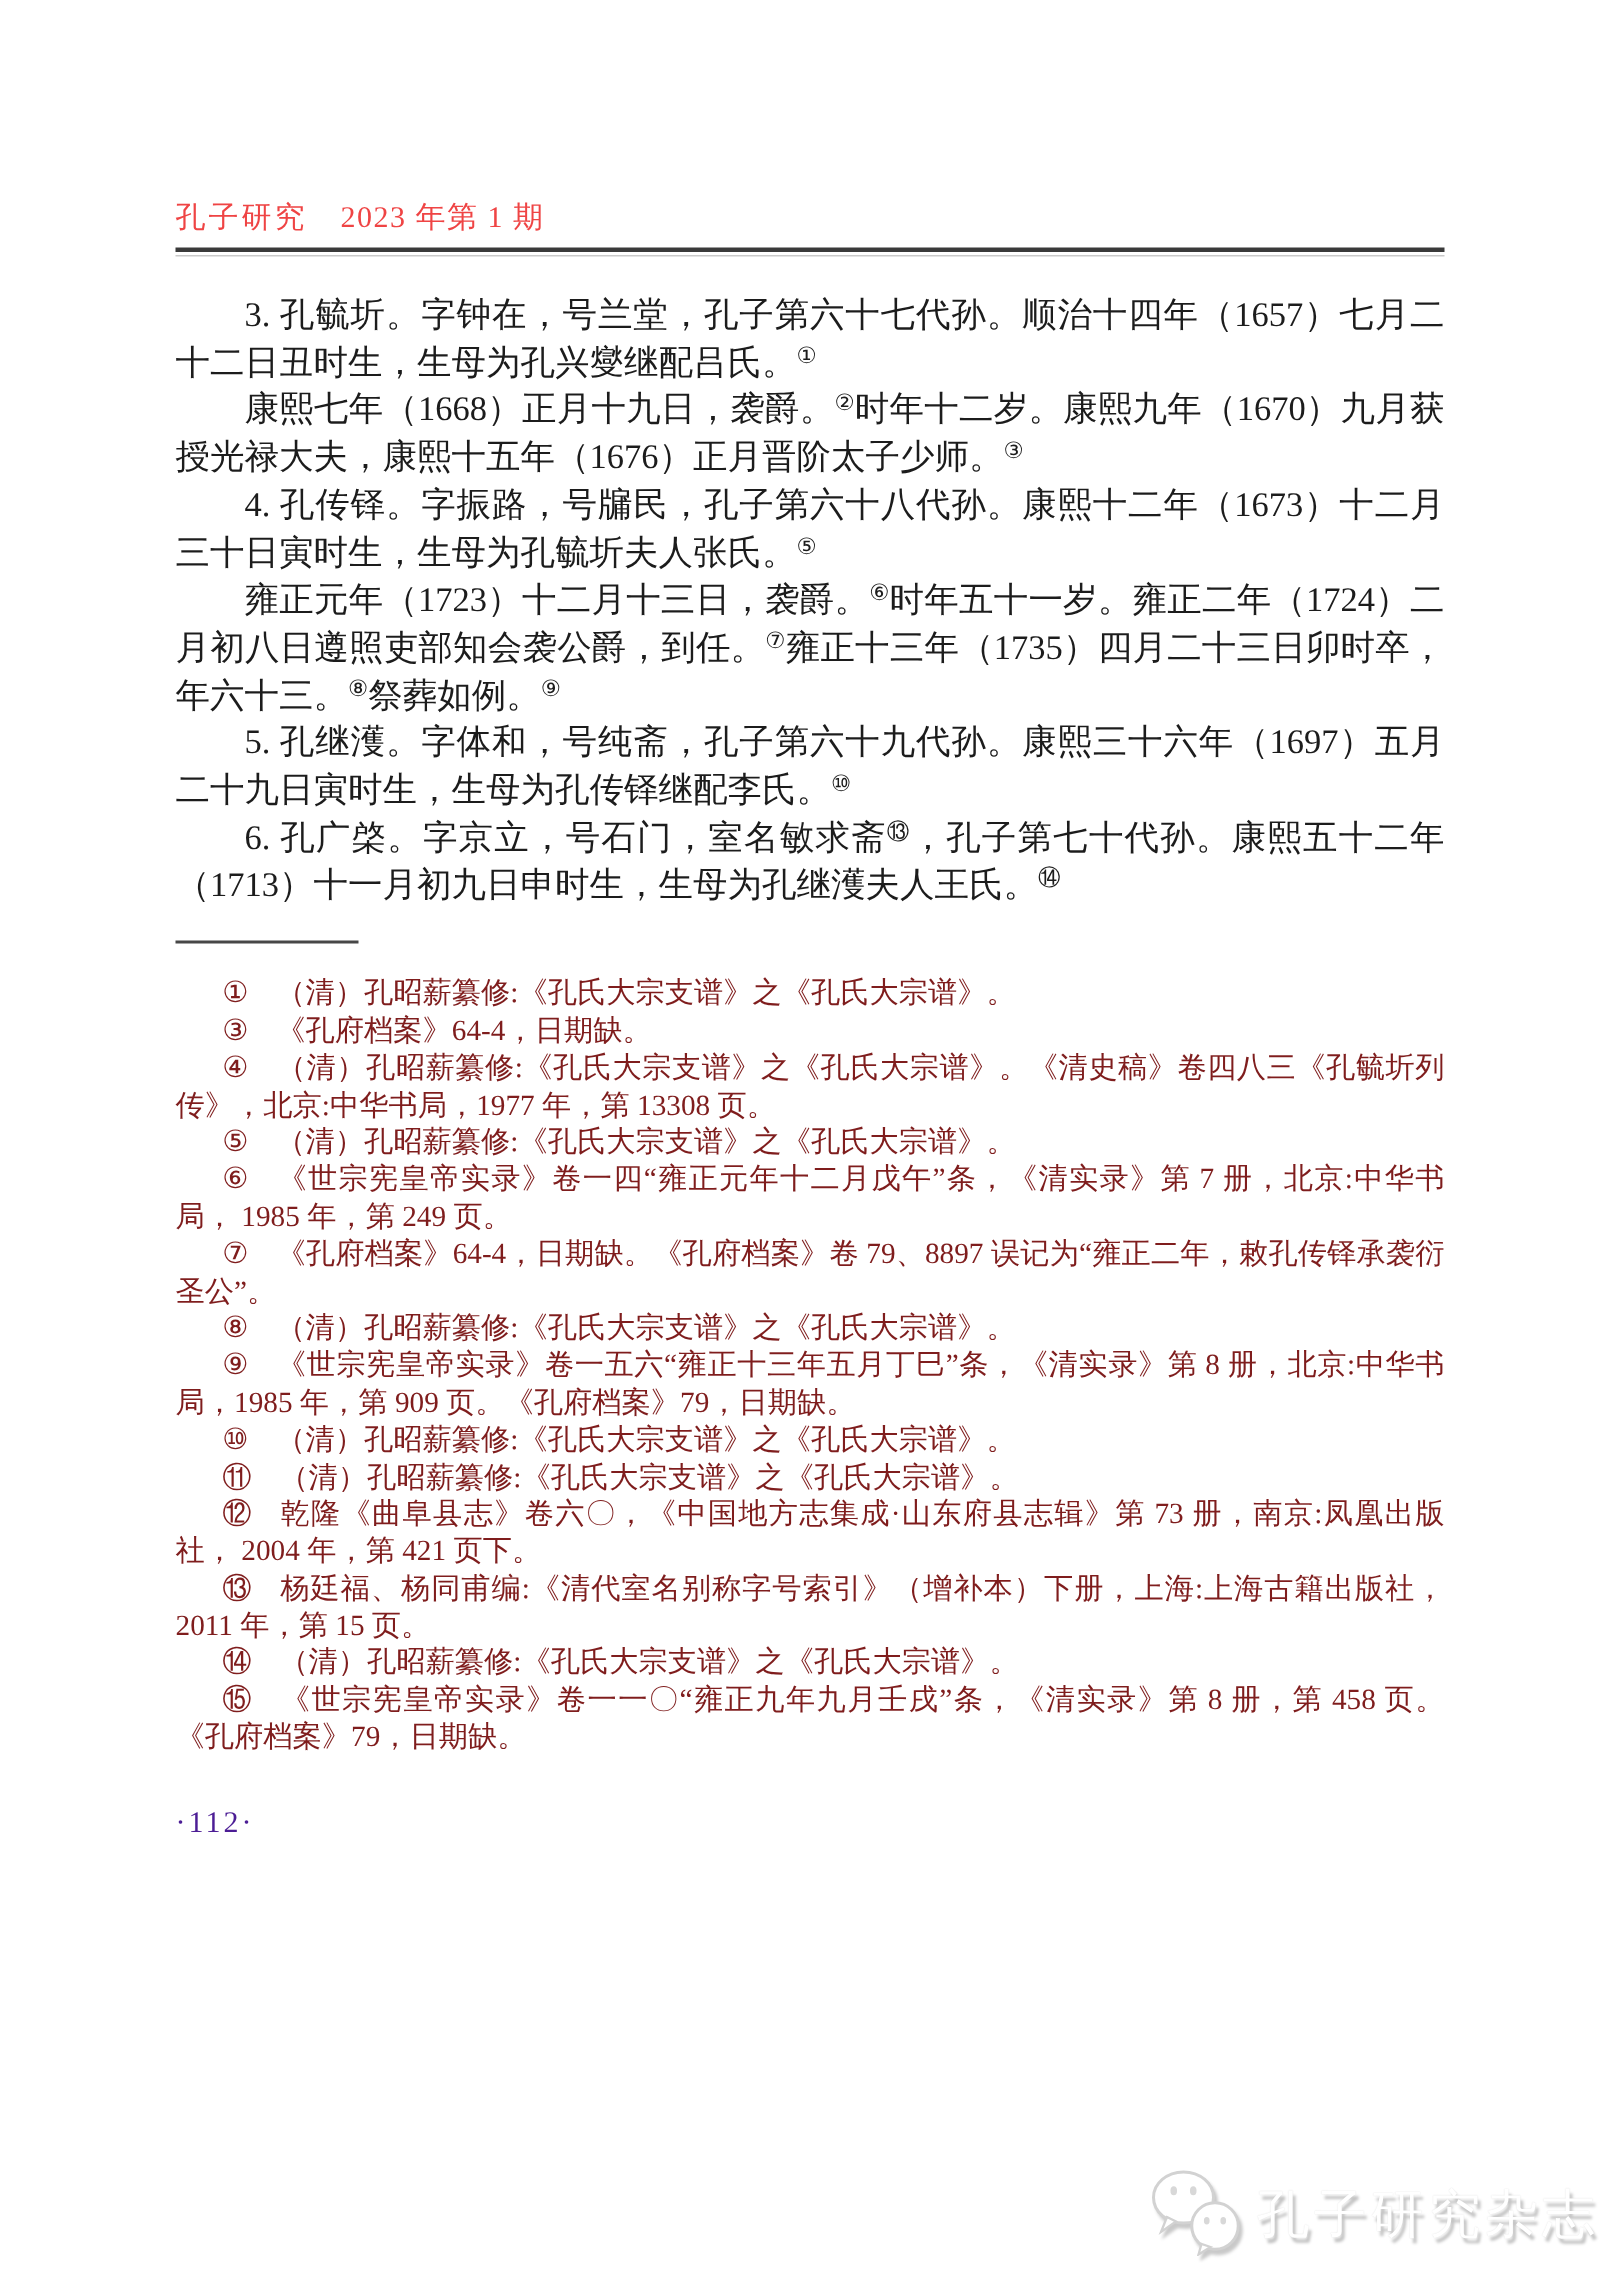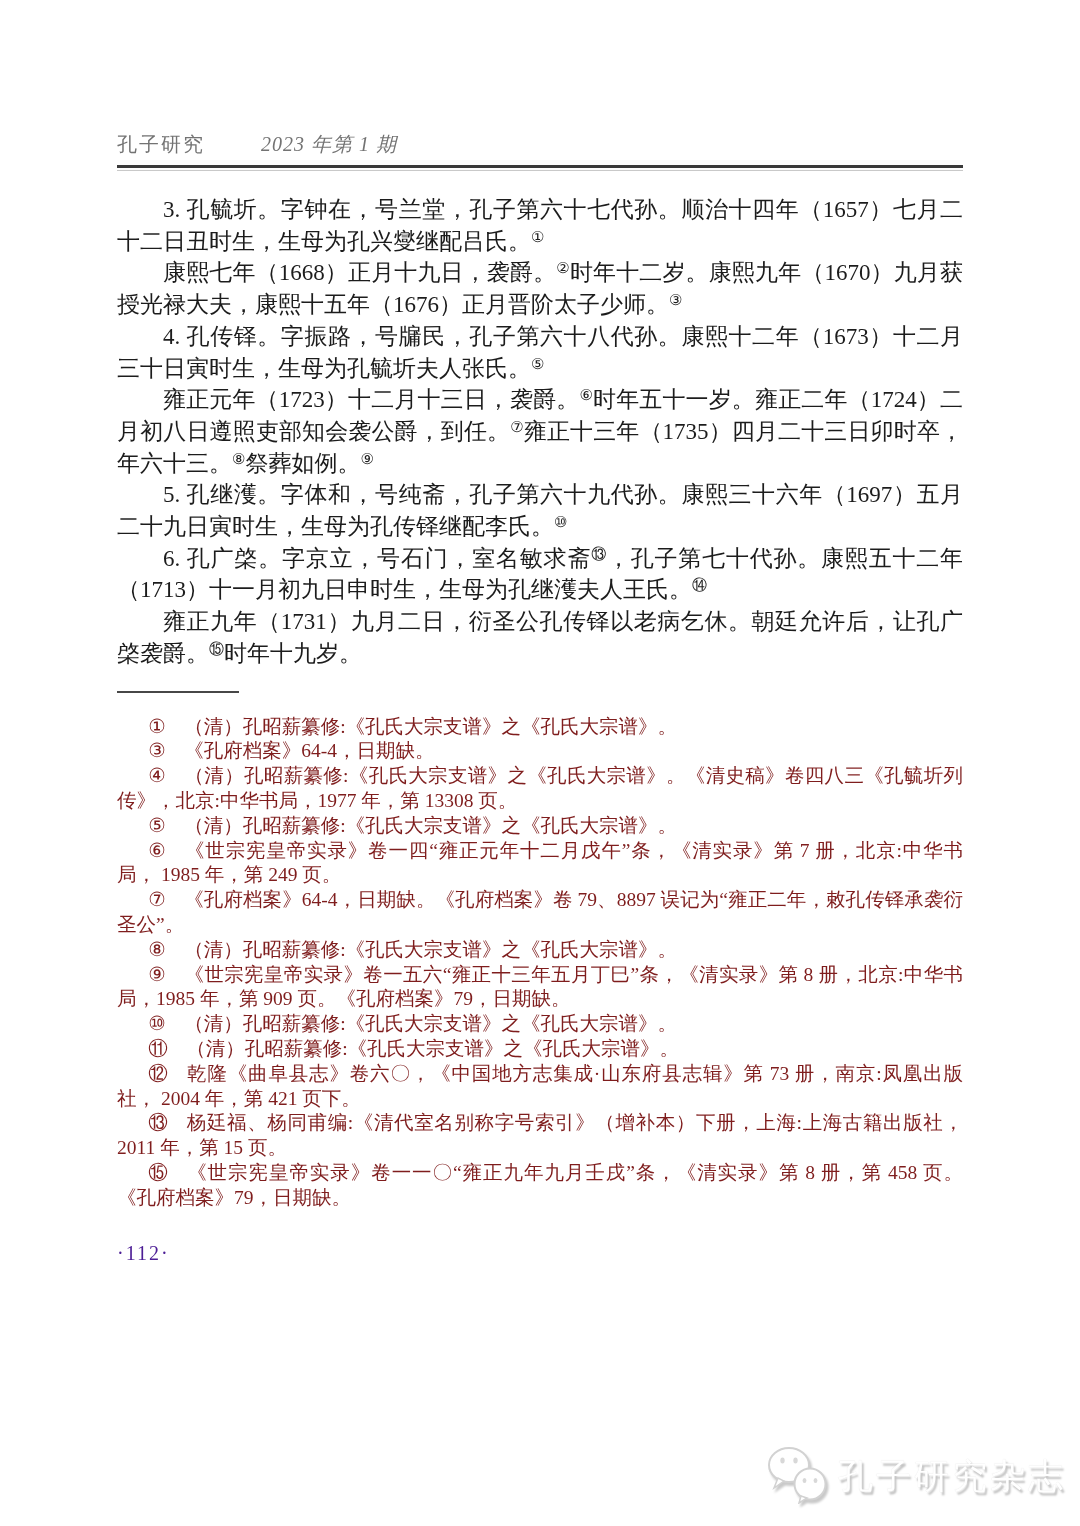--- a/index.html
+++ b/index.html
@@ -12,26 +12,26 @@
     font-family: "Liberation Serif", "DejaVu Serif", serif;
     color: #1d1d1d;
   }
   .content { padding: 0 117px; }
 
   
   .header {
     padding-top: 131px;
     padding-bottom: 7px;
     font-size: 20px;
-    color: #737373;
+    color: #ef4444;
     display: flex;
     align-items: baseline;
   }
   .journal-title { letter-spacing: 2px; }
-  .issue-info { margin-left: 56px; letter-spacing: 1px; font-style: italic; }
+  .issue-info { margin-left: 22px; letter-spacing: 1px; }
   .header-rule { height: 3px; background: #3a3a3a; }
   .header-rule-echo { height: 1px; background: #c9c9c9; margin-top: 2px; }
 
   
   .article {
     padding-top: 23px;
     font-size: 23px;
     line-height: 31.7px;
     text-align: justify;
     color: #1c1c1c;
@@ -104,38 +104,38 @@
     <div class="header-rule"></div>
     <div class="header-rule-echo"></div>
 
     <div class="article">
         <p><span>3. 孔毓圻。字钟在，号兰堂，孔子第六十七代孙。顺治十四年（1657）七月二十二日丑时生，生母为孔兴燮继配吕氏。</span><sup class="fnref">①</sup></p>
         <p><span>康熙七年（1668）正月十九日，袭爵。</span><sup class="fnref">②</sup><span>时年十二岁。康熙九年（1670）九月获授光禄大夫，康熙十五年（1676）正月晋阶太子少师。</span><sup class="fnref">③</sup></p>
         <p><span>4. 孔传铎。字振路，号牖民，孔子第六十八代孙。康熙十二年（1673）十二月三十日寅时生，生母为孔毓圻夫人张氏。</span><sup class="fnref">⑤</sup></p>
         <p><span>雍正元年（1723）十二月十三日，袭爵。</span><sup class="fnref">⑥</sup><span>时年五十一岁。雍正二年（1724）二月初八日遵照吏部知会袭公爵，到任。</span><sup class="fnref">⑦</sup><span>雍正十三年（1735）四月二十三日卯时卒，年六十三。</span><sup class="fnref">⑧</sup><span>祭葬如例。</span><sup class="fnref">⑨</sup></p>
         <p><span>5. 孔继濩。字体和，号纯斋，孔子第六十九代孙。康熙三十六年（1697）五月二十九日寅时生，生母为孔传铎继配李氏。</span><sup class="fnref">⑩</sup></p>
         <p><span>6. 孔广棨。字京立，号石门，室名敏求斋</span><sup class="fnref">⑬</sup><span>，孔子第七十代孙。康熙五十二年（1713）十一月初九日申时生，生母为孔继濩夫人王氏。</span><sup class="fnref">⑭</sup></p>
-        <p><span>雍正九年（1731）九月二日，衍圣公孔传铎以老病乞休。朝廷允许后，让孔广棨袭爵。</span><sup class="fnref">⑮</sup><span>时年十九岁。</span></p>
       </div>
 
     <div class="fn-rule"></div>
 
     <div class="footnotes">
         <p><span class="fn-num">①</span><span>（清）孔昭薪纂修:《孔氏大宗支谱》之《孔氏大宗谱》。</span></p>
         <p><span class="fn-num">③</span><span>《孔府档案》64-4，日期缺。</span></p>
         <p><span class="fn-num">④</span><span>（清）孔昭薪纂修:《孔氏大宗支谱》之《孔氏大宗谱》。《清史稿》卷四八三《孔毓圻列传》，北京:中华书局，1977 年，第 13308 页。</span></p>
         <p><span class="fn-num">⑤</span><span>（清）孔昭薪纂修:《孔氏大宗支谱》之《孔氏大宗谱》。</span></p>
         <p><span class="fn-num">⑥</span><span>《世宗宪皇帝实录》卷一四“雍正元年十二月戊午”条，《清实录》第 7 册，北京:中华书局， 1985 年，第 249 页。</span></p>
         <p><span class="fn-num">⑦</span><span>《孔府档案》64-4，日期缺。《孔府档案》卷 79、8897 误记为“雍正二年，敕孔传铎承袭衍圣公”。</span></p>
         <p><span class="fn-num">⑧</span><span>（清）孔昭薪纂修:《孔氏大宗支谱》之《孔氏大宗谱》。</span></p>
         <p><span class="fn-num">⑨</span><span>《世宗宪皇帝实录》卷一五六“雍正十三年五月丁巳”条，《清实录》第 8 册，北京:中华书局，1985 年，第 909 页。《孔府档案》79，日期缺。</span></p>
         <p><span class="fn-num">⑩</span><span>（清）孔昭薪纂修:《孔氏大宗支谱》之《孔氏大宗谱》。</span></p>
         <p><span class="fn-num">⑪</span><span>（清）孔昭薪纂修:《孔氏大宗支谱》之《孔氏大宗谱》。</span></p>
         <p><span class="fn-num">⑫</span><span>乾隆《曲阜县志》卷六〇，《中国地方志集成·山东府县志辑》第 73 册，南京:凤凰出版社， 2004 年，第 421 页下。</span></p>
         <p><span class="fn-num">⑬</span><span>杨廷福、杨同甫编:《清代室名别称字号索引》（增补本）下册，上海:上海古籍出版社， 2011 年，第 15 页。</span></p>
+        <p><span class="fn-num">⑭</span><span>（清）孔昭薪纂修:《孔氏大宗支谱》之《孔氏大宗谱》。</span></p>
         <p><span class="fn-num">⑮</span><span>《世宗宪皇帝实录》卷一一〇“雍正九年九月壬戌”条，《清实录》第 8 册，第 458 页。《孔府档案》79，日期缺。</span></p>
       </div>
 
     <div class="page-number">·112·</div>
   </div>
 
   <div class="watermark">
     <span class="wm-icon">
       <svg width="66" height="60" viewBox="0 0 66 60" aria-hidden="true">
         <g fill="#ffffff" stroke="#d2d2d2" stroke-width="2">

